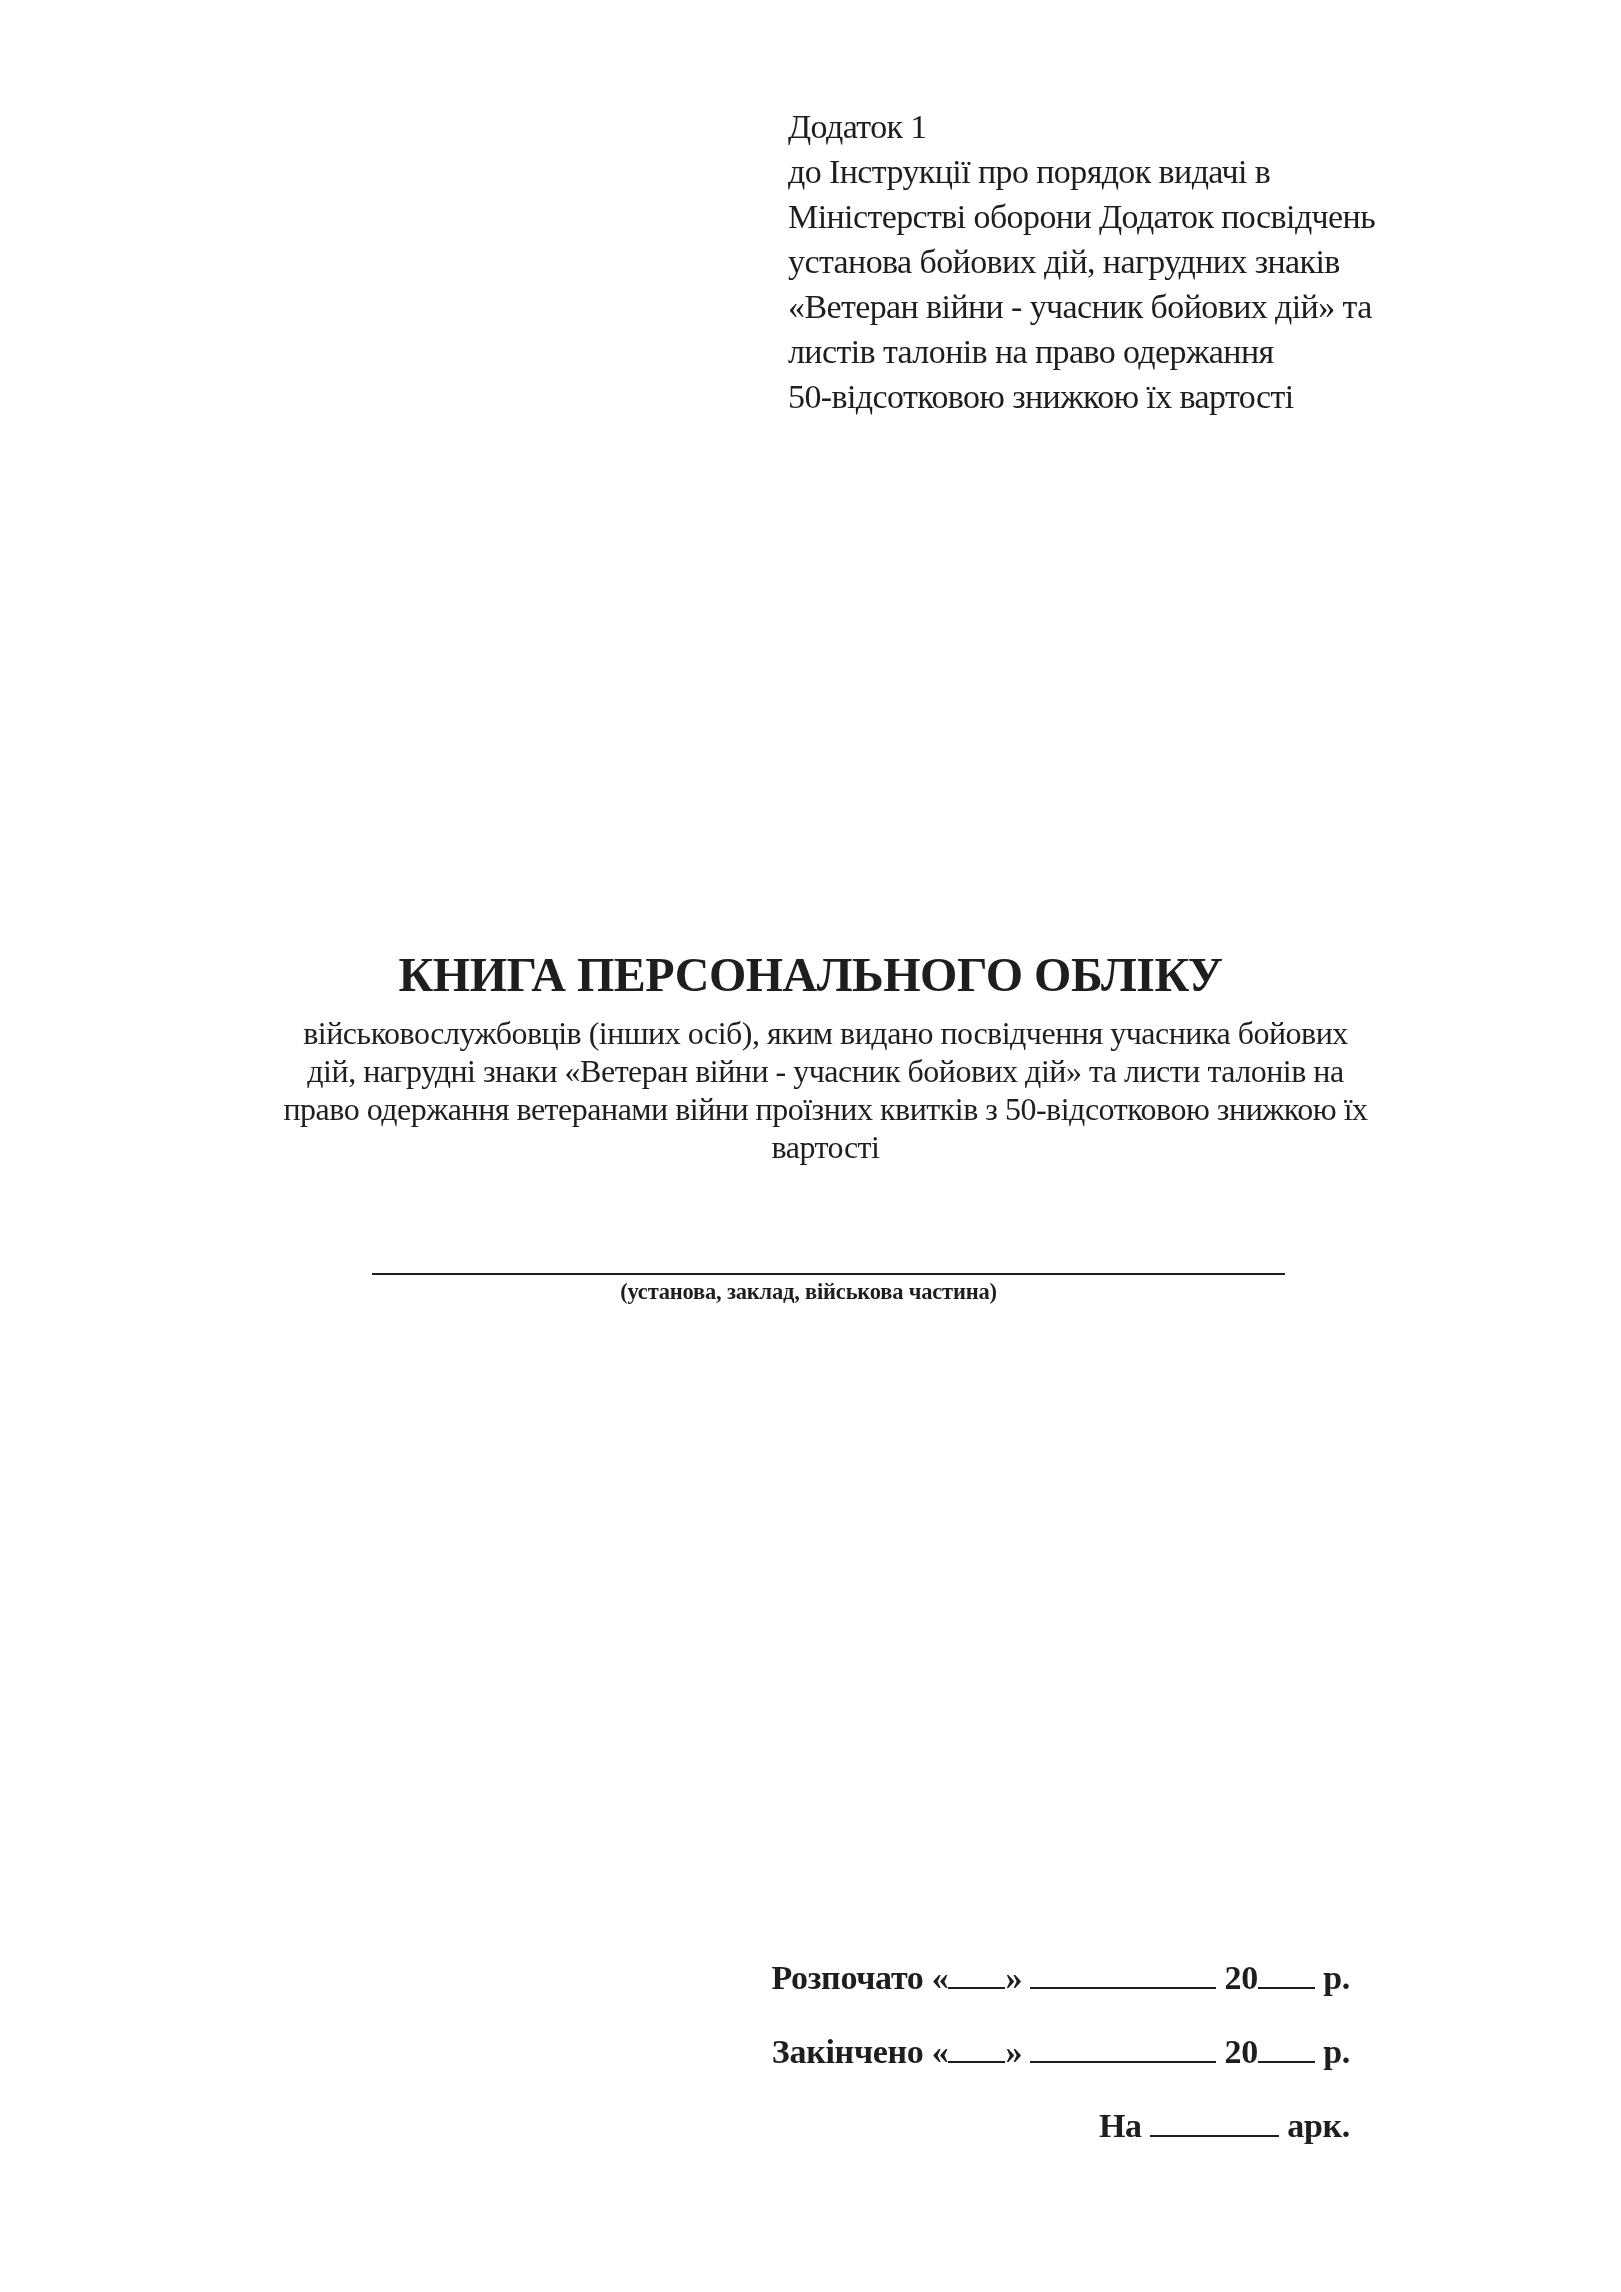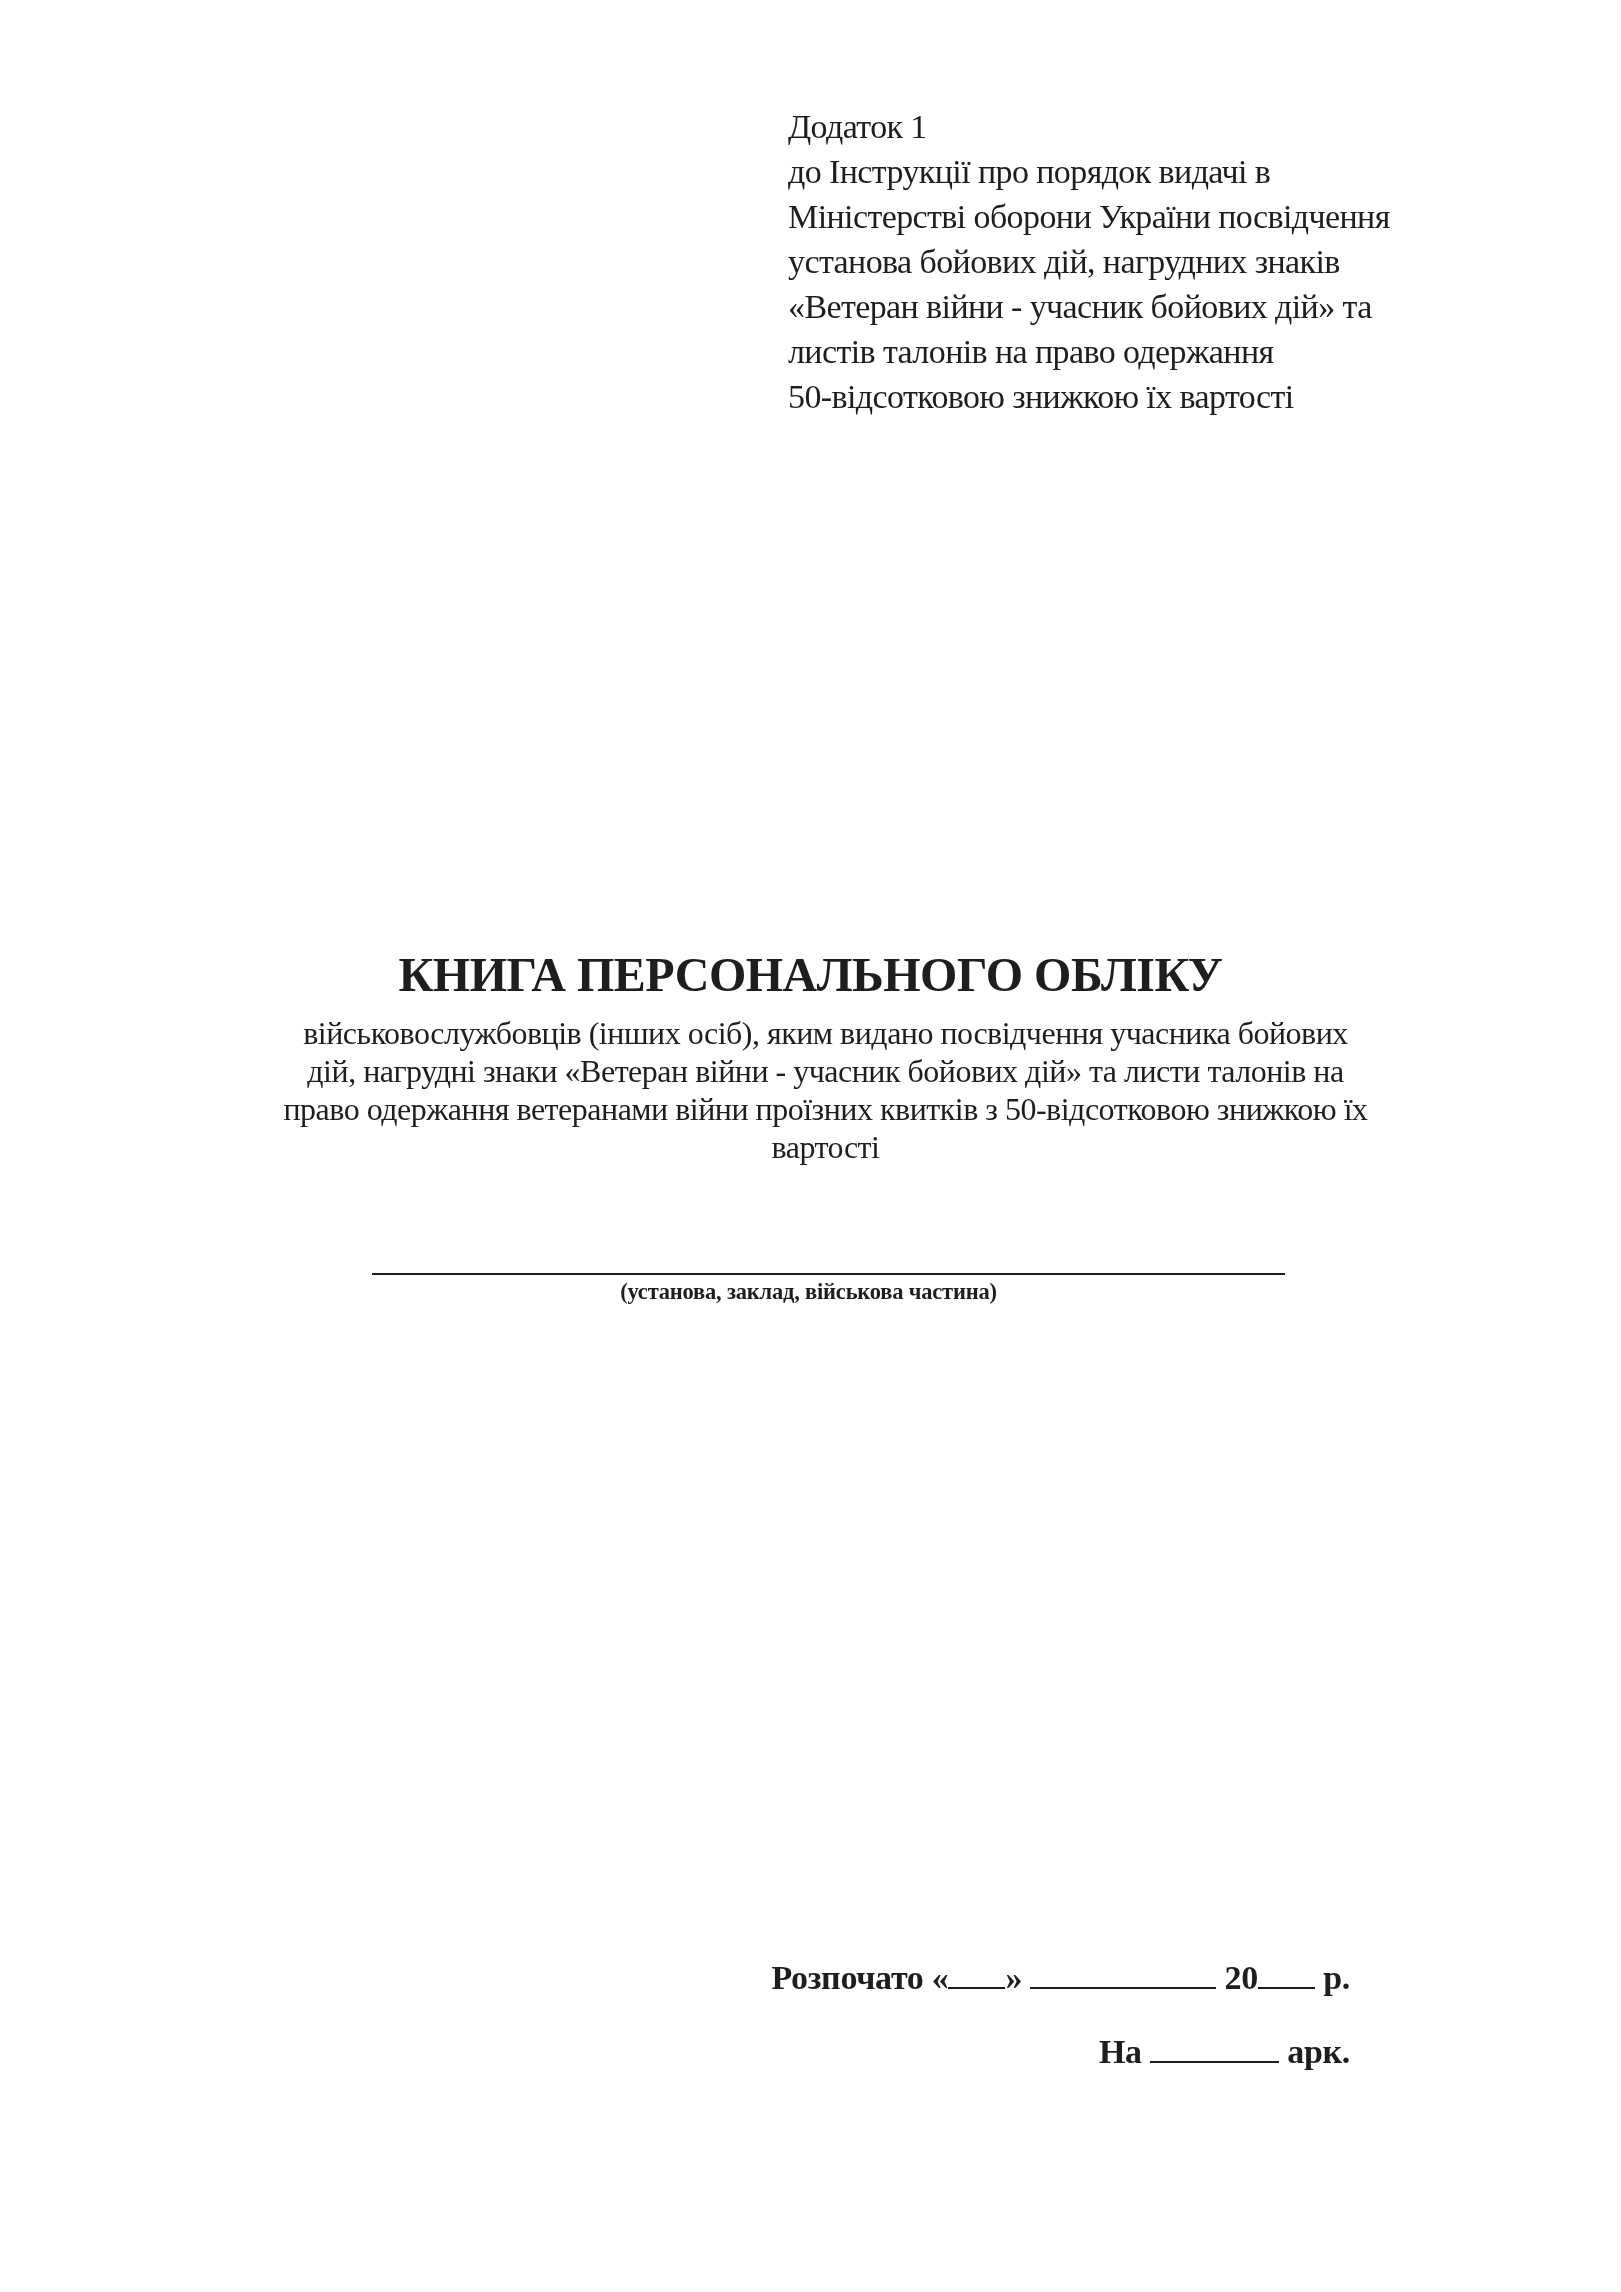--- a/index.html
+++ b/index.html
@@ -117,21 +117,21 @@
   .blank.sheets { width: 129px; }
 </style>
 </head>
 <body>
 
 <div class="page">
 
   <div class="appendix">
     <span class="line">Додаток 1</span>
     <span class="line">до Інструкції про порядок видачі в</span>
-    <span class="line">Міністерстві оборони України посвідчення</span>
+    <span class="line">Міністерстві оборони Додаток посвідчень</span>
     <span class="line">установа бойових дій, нагрудних знаків</span>
     <span class="line">«Ветеран війни - учасник бойових дій» та</span>
     <span class="line">листів талонів на право одержання</span>
     <span class="line">50-відсотковою знижкою їх вартості</span>
   </div>
 
   <div class="title">КНИГА ПЕРСОНАЛЬНОГО ОБЛІКУ</div>
 
   <div class="subtitle">
     <span class="line">військовослужбовців (інших осіб), яким видано посвідчення учасника бойових</span>
@@ -145,20 +145,27 @@
 
   <div class="dates">
     <span class="row">
       <span>Розпочато</span>
       <span>«</span><span class="blank day"></span><span>»</span>
       <span class="blank month"></span>
       <span>20</span><span class="blank year"></span>
       <span>р.</span>
     </span>
     <span class="row">
+      <span>Закінчено</span>
+      <span>«</span><span class="blank day"></span><span>»</span>
+      <span class="blank month"></span>
+      <span>20</span><span class="blank year"></span>
+      <span>р.</span>
+    </span>
+    <span class="row">
       <span>На</span>
       <span class="blank sheets"></span>
       <span>арк.</span>
     </span>
   </div>
 
 </div>
 
 
 </body></html>

